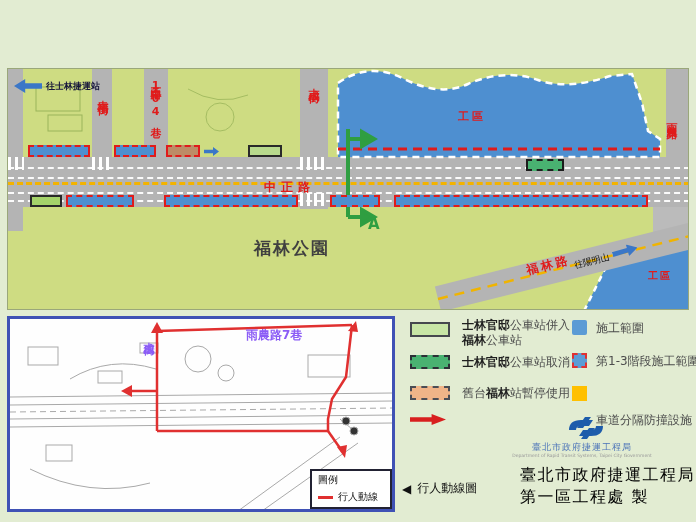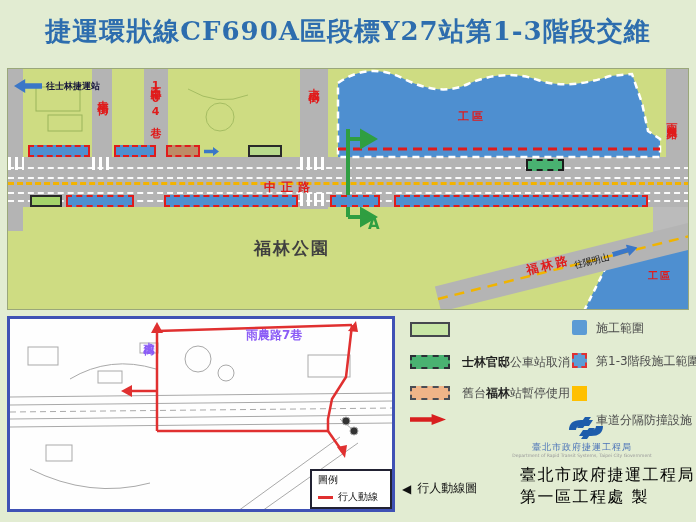--- a/index.html
+++ b/index.html
@@ -40,21 +40,20 @@
        font-family:"DejaVu Serif","Liberation Serif",serif;white-space:nowrap;}
   #logo-script{left:512px;top:441px;width:140px;text-align:center;font-size:9px;color:#4a72b8;
                letter-spacing:1px;white-space:nowrap;font-family:"DejaVu Serif","Liberation Serif",serif;}
   #logo-en{left:504px;top:453px;width:156px;text-align:center;font-size:4.5px;color:#999;white-space:nowrap;}
 </style>
 </head>
 <body>
 
 <div id="stage">
 
-  <div class="abs" id="title">捷運環狀線CF690A區段標Y27站第1-3階段交維</div>
 
   <div class="abs" id="map">
 
     <div class="abs road" style="left:0;top:0;width:15px;height:162px;"></div>
     <div class="abs road" style="left:84px;top:0;width:20px;height:90px;"></div>
     <div class="abs road" style="left:136px;top:0;width:24px;height:90px;"></div>
     <div class="abs road" style="left:292px;top:0;width:28px;height:140px;"></div>
     <div class="abs road" style="left:658px;top:0;width:24px;height:92px;"></div>
     <div class="abs road" style="left:645px;top:92px;width:37px;height:82px;background:#bbbbbb;"></div>
 
@@ -177,20 +176,24 @@
       </div>
     </div>
   </div>
 
   <div class="abs" id="caption">
     <span>◀</span>
     <span>行人動線圖</span>
   </div>
 
   <div class="sw" style="left:410px;top:322px;width:40px;height:15px;background:#c8e6a6;border:2px solid #45484e;"></div>
+  <div class="abs lg-text" style="left:462px;top:318px;">
+    <div><b>士林官邸</b><span>公車站併入</span></div>
+    <div><b>福林</b><span>公車站</span></div>
+  </div>
   <div class="sw" style="left:410px;top:355px;width:40px;height:14px;background:#49b271;border:2px dashed #2c2f36;"></div>
   <div class="abs lg-text" style="left:462px;top:355px;">
     <b>士林官邸</b><span>公車站取消</span>
   </div>
   <div class="sw" style="left:410px;top:386px;width:40px;height:14px;background:#f0b488;border:2px dashed #4a4d55;"></div>
   <div class="abs lg-text" style="left:462px;top:386px;">
     <span>舊台</span><b>福林</b><span>站暫停使用</span>
   </div>
   <div class="sw arrow-right" style="left:410px;top:414px;width:36px;height:11px;background:#d81f1f;"></div>
 

